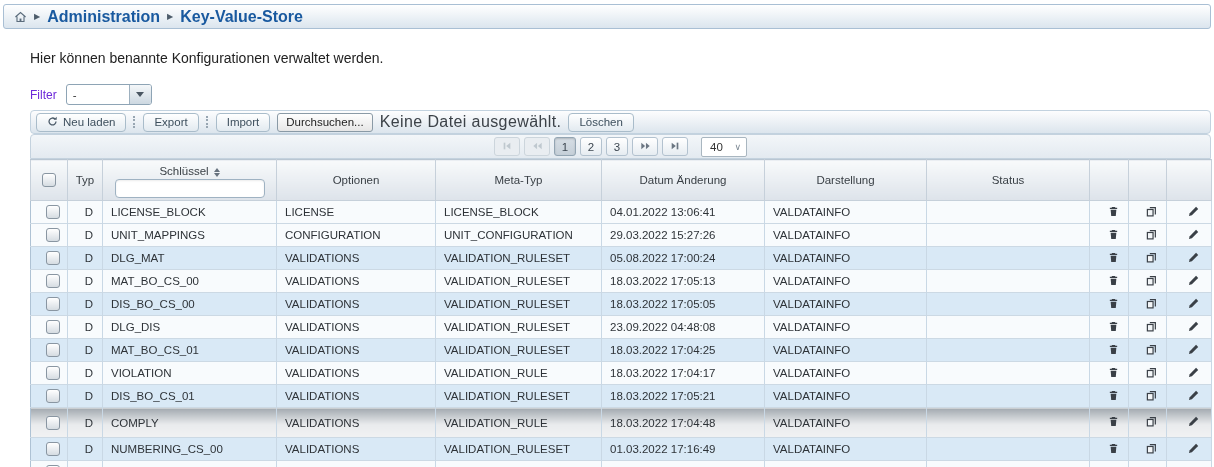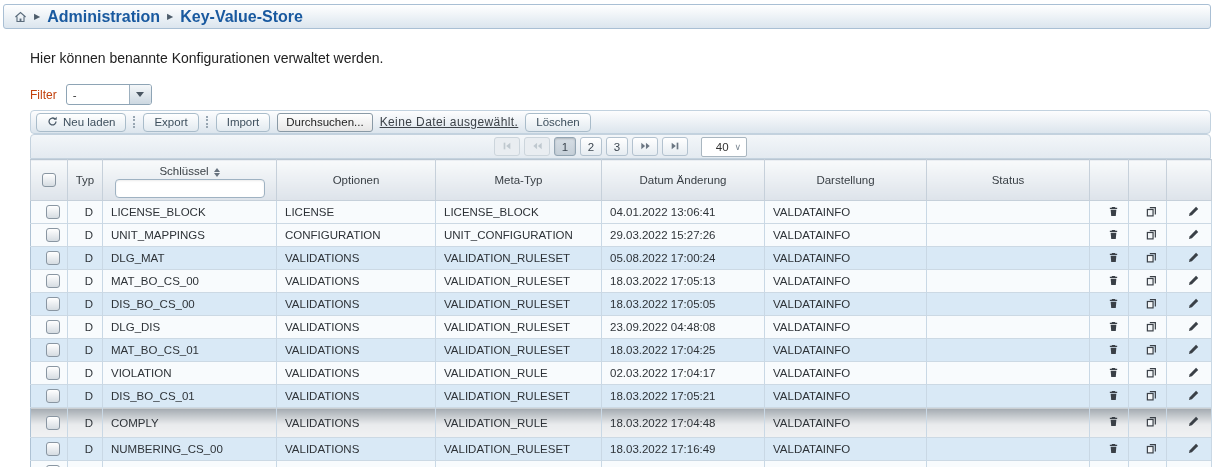--- a/index.html
+++ b/index.html
@@ -14,56 +14,56 @@
     display:flex; align-items:center; padding:0 10px; gap:7px; }
   .crumb-link { font-weight:bold; font-size:16px; color:#19599f; cursor:pointer; }
   .crumb-sep { font-size:8px; color:#4d5c6a; line-height:1; }
   .home-ico { display:flex; align-items:center; }
 
   
   .desc { position:absolute; left:30px; top:50px; font-size:14px; color:#222; }
 
   
   .filter-row { position:absolute; left:30px; top:84px; display:flex; align-items:center; gap:9px; }
-  .filter-label { font-size:12px; color:#c2410c; }
+  .filter-label { font-size:12px; color:#6d28d9; }
   .selectbox { width:86px; height:21px; border:1px solid #8ea4b5; border-radius:3px; background:#fff;
     display:flex; align-items:center; overflow:hidden; cursor:pointer; }
   .selectbox .sel-val { flex:1; padding-left:6px; color:#333; }
   .selectbox .sel-btn { width:22px; height:100%; border-left:1px solid #9db0bf;
     background:linear-gradient(#f4f7f9,#cdd8e1); display:flex; align-items:center; justify-content:center; }
   .caret-down { width:0; height:0; border-left:4px solid transparent; border-right:4px solid transparent; border-top:5px solid #4a5662; }
 
   
   .toolbar { position:absolute; left:30px; top:110px; width:1181px; height:23px;
     border:1px solid #c2d2df; border-radius:4px; background:linear-gradient(#fdfdfe,#dce5ed);
     display:flex; align-items:center; padding:11px 5px; gap:7px; }
   .tb-btn { height:19px; padding:0 10px; border:1px solid #a9bcca; border-radius:4px;
     background:linear-gradient(#ffffff,#e2eaf0); color:#3d4f5d; font-size:11.5px;
     display:flex; align-items:center; gap:5px; cursor:pointer; white-space:nowrap; }
   .tb-sep { width:3px; height:12px; border-left:2px dotted #98a6b2; }
   .file-btn { height:19px; padding:0 8px; border:1px solid #8a9aa6; border-radius:3px;
     background:linear-gradient(#fefefe,#e6e6e6); color:#222; display:flex; align-items:center; cursor:pointer; white-space:nowrap; }
-  .file-status { color:#3c4248; font-size:12px; letter-spacing:.4px; white-space:nowrap;text-decoration:underline; }
+  .file-status { color:#3c4248; font-size:16px; letter-spacing:.4px; white-space:nowrap; }
   .tb-right { margin-left:auto; display:flex; gap:6px; }
 
   
   .paginator { position:absolute; left:30px; top:134px; width:1181px; height:25px;
     border:1px solid #c4d2de; border-radius:4px 4px 0 0; background:linear-gradient(#f3f6f9,#e3eaf0);
     display:flex; align-items:center; justify-content:center; gap:4px; }
   .pg-btn { width:26px; height:19px; border:1px solid #b3c2cf; border-radius:3px;
     background:linear-gradient(#ffffff,#e6ecf1); display:flex; align-items:center; justify-content:center;
     color:#6b7682; cursor:pointer; }
   .pg-btn.disabled { background:#e9edf1; border-color:#ccd5dc; color:#bfc8cf; cursor:default; }
   .pg-page { width:22px; height:19px; border:1px solid #b3c2cf; border-radius:3px;
     background:linear-gradient(#ffffff,#e6ecf1); display:flex; align-items:center; justify-content:center;
     color:#3c4650; cursor:pointer; }
   .pg-page.active { background:linear-gradient(#d6dee5,#c5cfd8); border-color:#93a5b3; box-shadow:inset 0 1px 2px rgba(0,0,0,.18); }
   .pg-size { width:46px; height:20px; margin-left:9px; border:1px solid #a9b6c0; border-radius:2px; background:#fff;
     display:flex; align-items:center; cursor:pointer; }
-  .pg-size .sel-val { flex:1; padding-left:8px; color:#333;text-align:center; }
+  .pg-size .sel-val { flex:1; padding-left:8px; color:#333; }
   .pg-size .chev { margin-right:5px; color:#7a8691; font-size:9px; }
 
   
   table.grid { position:absolute; left:30px; top:159px; width:1181px; border-collapse:collapse;
     table-layout:fixed; background:#fff; font-size:11.5px; color:#2e3338; }
   table.grid th { height:41px; background:linear-gradient(#f8fafb,#dde3ea);
     border:1px solid #c6d0da; border-top:1px solid #b9c6d2; font-weight:normal; color:#3a4046;
     text-align:center; vertical-align:middle; overflow:hidden; white-space:nowrap; }
   table.grid td { height:23px; border-right:1px solid #c9d8e5; border-top:1px solid #ccd9e4;
     padding:0 0 0 8px; overflow:hidden; white-space:nowrap; vertical-align:middle; }
@@ -447,21 +447,21 @@
               </svg>
         </span>
       </td>
     </tr>
         <tr class="row-white">
       <td class="c-center"><span class="cb"></span></td>
       <td class="c-center">D</td>
       <td>VIOLATION</td>
       <td>VALIDATIONS</td>
       <td>VALIDATION_RULE</td>
-      <td>02.03.2022 17:04:17</td>
+      <td>18.03.2022 17:04:17</td>
       <td>VALDATAINFO</td>
       <td></td>
       <td class="c-center">
         <span class="act-ico">
           <svg width="11" height="11" viewBox="0 0 12 12">
                 <path fill="currentColor" d="M4.4 1h3.2l.5 1H10v1.3H2V2h1.9l.5-1zM2.9 4h6.2L8.5 11h-5L2.9 4z"></path>
               </svg>
         </span>
       </td>
       <td class="c-center">
@@ -543,21 +543,21 @@
               </svg>
         </span>
       </td>
     </tr>
         <tr class="row-stripe">
       <td class="c-center"><span class="cb"></span></td>
       <td class="c-center">D</td>
       <td>NUMBERING_CS_00</td>
       <td>VALIDATIONS</td>
       <td>VALIDATION_RULESET</td>
-      <td>18.03.2022 17:16:49</td>
+      <td>01.03.2022 17:16:49</td>
       <td>VALDATAINFO</td>
       <td></td>
       <td class="c-center">
         <span class="act-ico">
           <svg width="11" height="11" viewBox="0 0 12 12">
                 <path fill="currentColor" d="M4.4 1h3.2l.5 1H10v1.3H2V2h1.9l.5-1zM2.9 4h6.2L8.5 11h-5L2.9 4z"></path>
               </svg>
         </span>
       </td>
       <td class="c-center">

